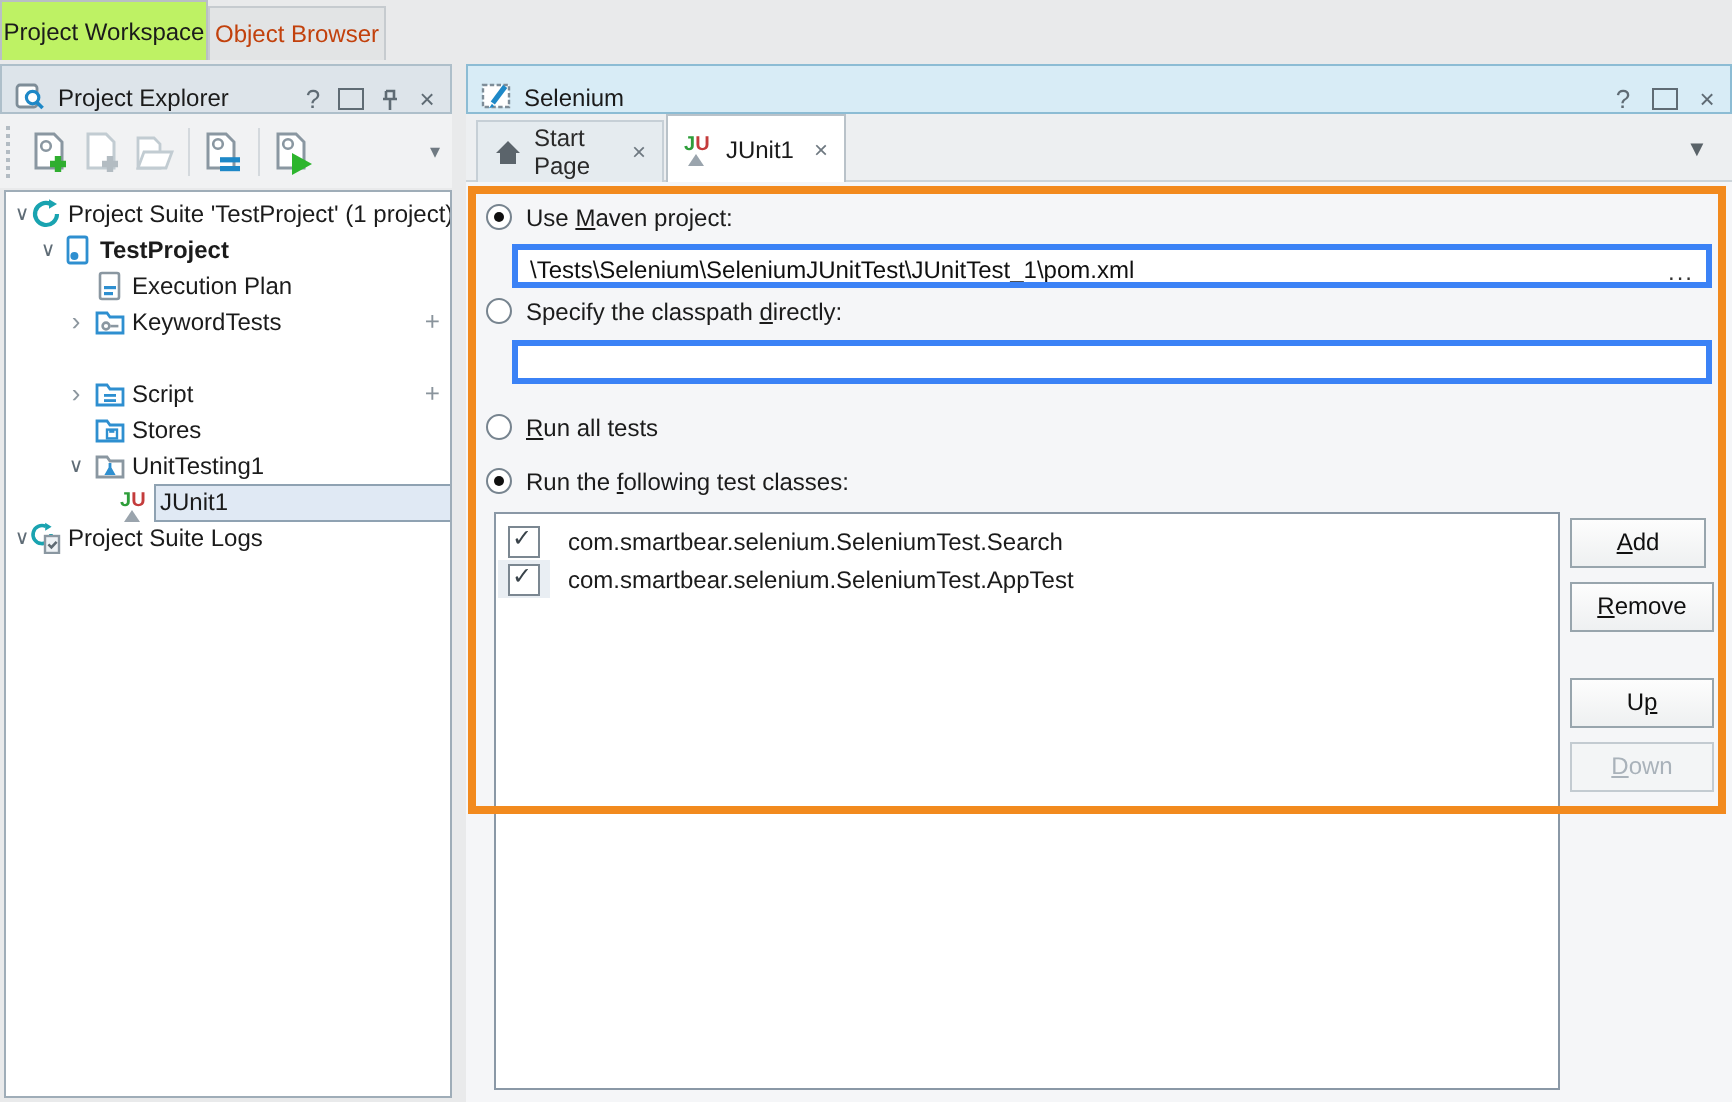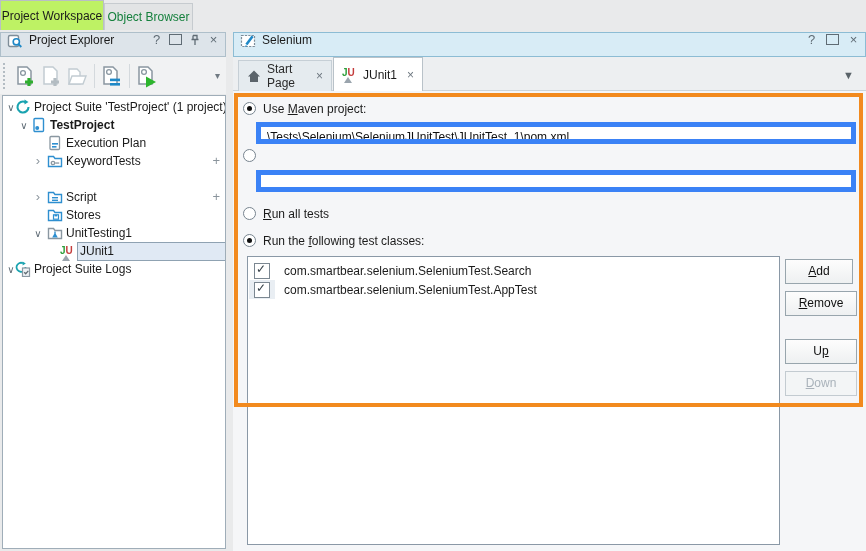--- a/index.html
+++ b/index.html
@@ -1,23 +1,23 @@
 <!DOCTYPE html>
 <html><head>
 <meta charset="utf-8">
 <style>
   html,body{margin:0;padding:0}
   .screen{position:relative;width:866px;height:551px;background:#e9eaeb;font-family:"Liberation Sans",sans-serif;font-size:12px;color:#1b1b1b;overflow:hidden}
   .abs{position:absolute;box-sizing:border-box}
   
   .toptab{display:flex;align-items:center;justify-content:center;cursor:default}
   .toptab.active{background:#bef264;border:1px solid #b9bfc4;border-bottom:none;z-index:2}
-  .toptab.inactive{background:#e2e4e5;border:1px solid #c6cbcf;border-bottom:none;color:#15803d}
-  
-  .panel-header{display:flex;align-items:flex-start;padding:0 6px;gap:6px}
+  .toptab.inactive{background:#e2e4e5;border:1px solid #c6cbcf;border-bottom:none;color:#c2410c}
+  
+  .panel-header{display:flex;align-items:flex-end;padding:0 6px;gap:6px}
   .pe-header{background:#dde4ea;border:1px solid #aebfca}
   .ws-header{background:#d8ecf6;border:1px solid #8cbcd4}
   .hdr-btns{margin-left:auto;display:flex;align-items:center;gap:7px;color:#5f6b74;font-size:13px}
   .hdr-btns span{display:inline-block;text-align:center;min-width:11px;line-height:13px}
   .box-glyph{width:9px;height:9px;border:1.4px solid #5f6b74}
   
   .toolbar{background:#f1f2f3;display:flex;align-items:center}
   .grip{width:3px;height:26px;border-left:2px dotted #b3bcc3;margin:0 4px 0 3px}
   .tbtn{width:26px;height:26px;display:flex;align-items:center;justify-content:center}
   .tsep{width:1px;height:24px;background:#d4d9dd;margin:0 4px}
@@ -35,21 +35,21 @@
   
   .doctab{display:flex;align-items:center;gap:6px;padding:0 8px;cursor:default}
   .doctab.active{background:#fff;border:1px solid #b9c2c9;border-bottom:none;z-index:2}
   .doctab.inactive{background:#e5ebef;border:1px solid #c6cfd6;border-bottom:none;color:#2a2a2a}
   .tab-x{color:#6e7press0;color:#6e7880;font-size:12px;margin-left:4px}
   
   .radio{width:13px;height:13px;border:1px solid #77848f;border-radius:50%;background:#fff}
   .radio.sel::after{content:"";display:block;width:5px;height:5px;margin:3px;background:#101010;border-radius:50%}
   .rlabel{position:absolute;white-space:nowrap}
   .u{text-decoration:underline}
-  .field{background:#fff;border:5px solid #3b82f6;line-height:20px;padding:0 6px;color:#101010;white-space:nowrap;overflow:hidden}
+  .field{background:#fff;border:3px solid #3b82f6;line-height:20px;padding:0 6px;color:#101010;white-space:nowrap;overflow:hidden}
   .browse{position:absolute;right:6px;top:1px;color:#333;letter-spacing:1px}
   .listbox{background:#fff;border:1px solid #8a98a6}
   .cbx{position:absolute;width:14px;height:14px;background:#fff;border:1px solid #7b8791}
   .cbx.checked::after{content:"✓";position:absolute;left:1px;top:-2px;font-size:12px;color:#39434a}
   .cbx-strip{position:absolute;background:#e9eef3}
   .btn{background:linear-gradient(#fdfdfd,#eef0f1);border:1px solid #98a5ad;text-align:center;line-height:23px;color:#101010}
   .btn.disabled{color:#a9b2ba;border-color:#c3cbd1;background:#f3f5f6}
   .orange{border:4px solid #F28A1E;pointer-events:none;z-index:10}
   svg{display:block}
   .juicon{position:relative;width:17px;height:15px;font-weight:bold;font-size:10px;line-height:11px}
@@ -272,20 +272,21 @@
 
   <div class="abs radio sel" style="left:243px;top:102px"></div>
   <div class="rlabel abs" style="left:263px;top:102px"><span>Use </span><span class="u">M</span><span>aven project:</span></div>
 
   <div class="abs field" style="left:256px;top:122px;width:600px;height:22px">
     <span>\Tests\Selenium\SeleniumJUnitTest\JUnitTest_1\pom.xml</span>
     <span class="browse">...</span>
   </div>
 
   <div class="abs radio" style="left:243px;top:149px"></div>
+  <div class="rlabel abs" style="left:263px;top:149px"><span>Specify the classpath </span><span class="u">d</span><span>irectly:</span></div>
 
   <div class="abs field" style="left:256px;top:170px;width:600px;height:22px">
     <span></span>
   </div>
 
   <div class="abs radio" style="left:243px;top:207px"></div>
   <div class="rlabel abs" style="left:263px;top:207px"><span></span><span class="u">R</span><span>un all tests</span></div>
 
   <div class="abs radio sel" style="left:243px;top:234px"></div>
   <div class="rlabel abs" style="left:263px;top:234px"><span>Run the </span><span class="u">f</span><span>ollowing test classes:</span></div>

